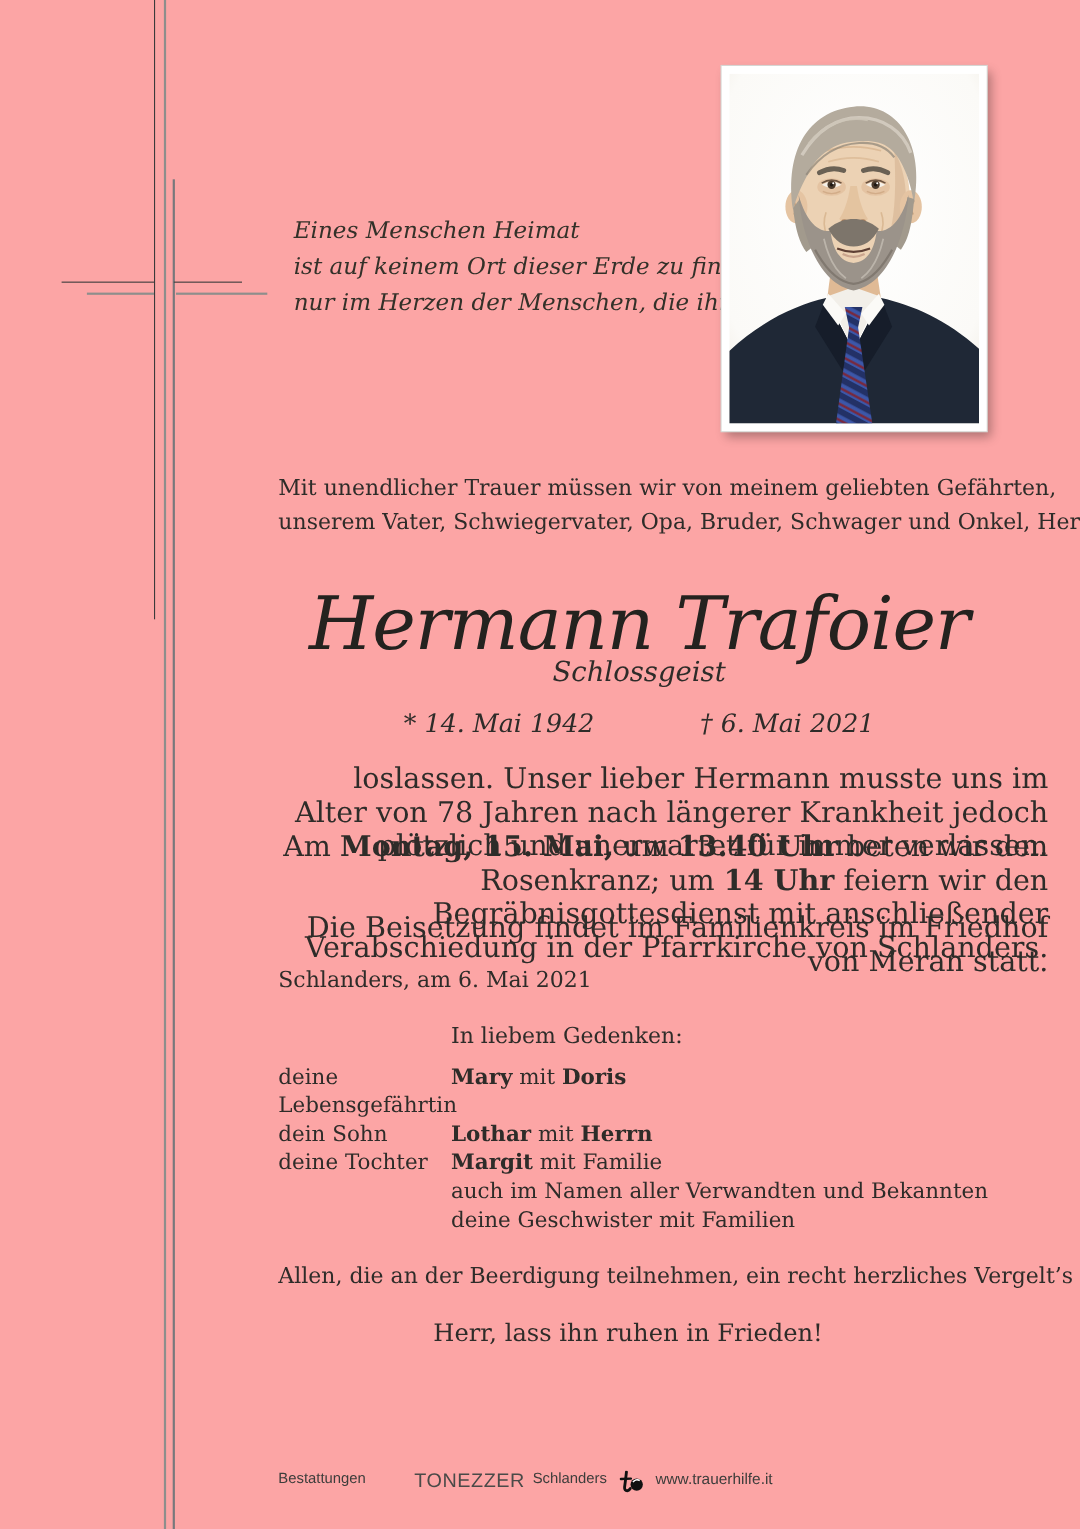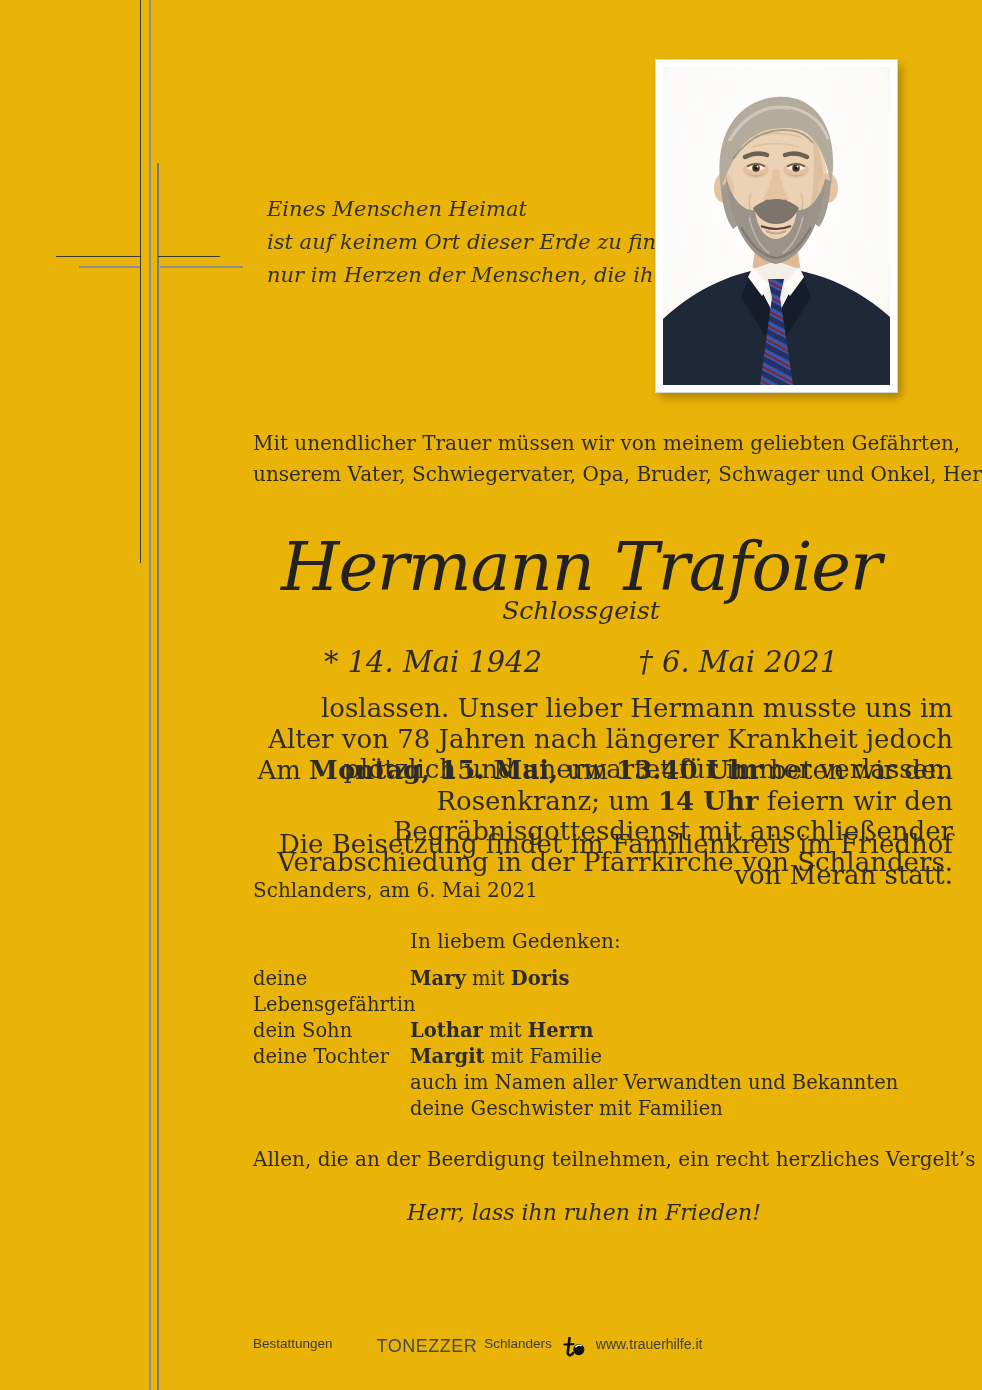--- a/index.html
+++ b/index.html
@@ -1,19 +1,19 @@
 <!DOCTYPE html>
 <html><head>
 <meta charset="utf-8">
 <style>
   html,body{margin:0;padding:0;}
   .page{
     position:relative;
     width:982px;height:1390px;
-    background:#eab308;
+    background:#fca5a5;
     overflow:hidden;
     font-family:"DejaVu Serif","Liberation Serif",serif;
     color:#2e2c29;
   }
   
   .line{position:absolute;}
   .v1{left:140px;top:0;width:1px;height:563px;background:#3b3b3b;}
   .v2{left:149px;top:0;width:2px;height:1390px;background:#8e8e8c;}
   .v3{left:157px;top:163px;width:2px;height:1227px;background:#78787c;}
   .h1a{left:56px;top:256px;width:84px;height:1px;background:#3b3b3b;}
@@ -42,36 +42,36 @@
     font-style:italic;font-size:67px;letter-spacing:-1px;color:#24221f;
     white-space:nowrap;
   }
   .house-name{
     left:253px;top:596px;width:656px;text-align:center;
     font-style:italic;font-size:25px;
   }
   .dates{
     left:253px;top:645px;width:656px;
     display:flex;justify-content:center;gap:96px;
-    font-style:italic;font-size:29px;white-space:nowrap;
+    font-style:italic;font-size:23px;white-space:nowrap;
   }
   .body-par{left:253px;top:0;width:700px;font-size:26px;line-height:30.5px;text-align:right;}
   .p1{top:693px;}
   .p2{top:755px;}
   .p3{top:829px;}
   .place-date{left:253px;top:878px;font-size:20px;}
   .b{font-weight:bold;}
   .memorial-heading{left:410px;top:929px;font-size:20px;}
   .memorial-list{left:253px;top:966px;width:680px;font-size:19.5px;line-height:26px;}
   .memorial-row{display:flex;}
   .memorial-row .rel{width:157px;flex:0 0 157px;}
   .closing-thanks{left:253px;top:1147px;font-size:20px;white-space:nowrap;}
   .closing-prayer{
-    left:256px;top:1200px;width:656px;text-align:center;
-    font-style:italic;font-size:22px;
+    left:243px;top:1200px;width:656px;text-align:center;
+    font-size:22px;
   }
   
   .footer{
     position:absolute;left:253px;top:1336px;
     font-family:"Liberation Sans","DejaVu Sans",sans-serif;
     color:#3d3d3b;font-size:13.5px;
     display:flex;align-items:flex-start;gap:7px;white-space:nowrap;
   }
   .footer .fh-name{font-size:18px;letter-spacing:.5px;color:#4a4a48;margin-left:37px;}
   .logo-glyph{display:inline-block;position:relative;top:1px;margin:0 3px;}

